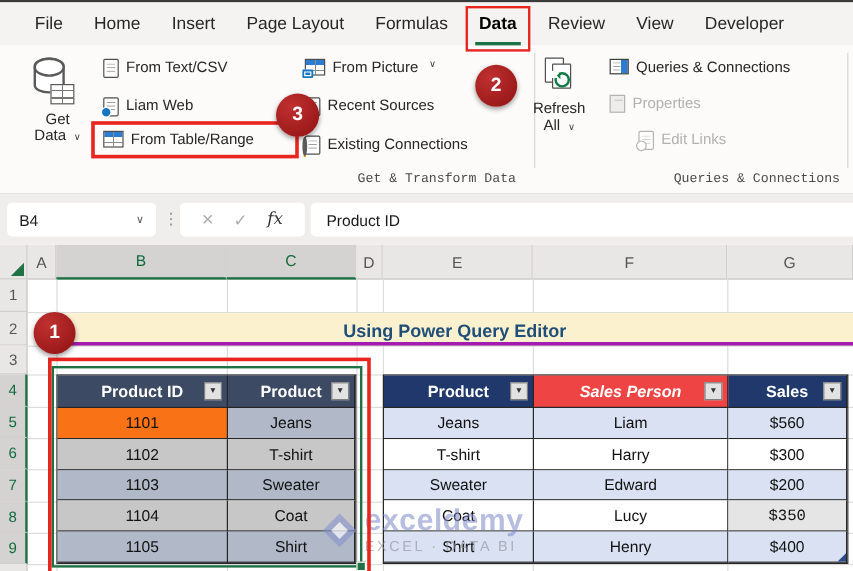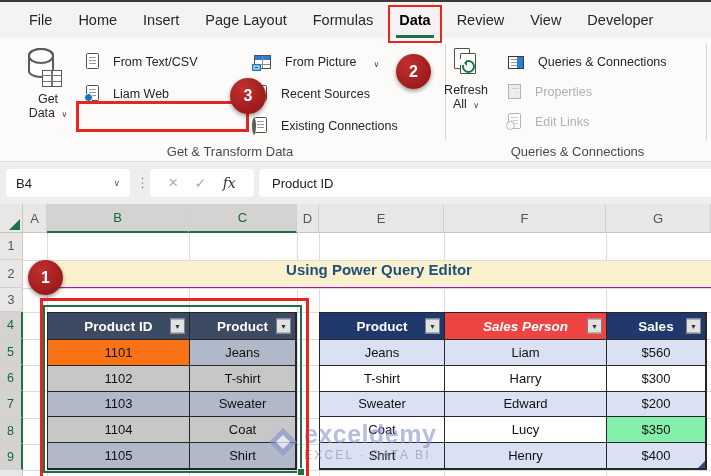--- a/index.html
+++ b/index.html
@@ -12,22 +12,22 @@
   .topstrip { left:0; top:0; width:711px; height:2px; background:#3a3a3a; }
   .menubar { left:0; top:2px; width:711px; height:36px; background:#F5F3F2; display:flex; align-items:center; padding-left:16px; }
   .tab { position:relative; padding:0 13px; font-size:14.5px; color:#262626; height:36px; display:flex; align-items:center; cursor:default; }
   .tab.active { font-weight:bold; color:#000; }
   .tab.active .redbox { position:absolute; left:2px; right:2px; top:3px; bottom:-5px; border:2.5px solid #E8251F; z-index:9; }
   .tab.active .greenline { position:absolute; left:50%; transform:translateX(-50%); bottom:0; width:38px; height:3.5px; background:#1E7145; }
 
   
   .ribbon { left:0; top:38px; width:711px; height:124px; background:#FCFBFA; border-bottom:1px solid #DEDCDA; }
   .rdivider { position:absolute; top:6px; width:1px; height:96px; background:#D8D6D4; }
-  .grouplabel { position:absolute; top:106px; font-size:13px; color:#4a4a4a; text-align:center; }
-  .ritem { position:absolute; display:flex; align-items:flex-end; gap:14px; height:20px; font-size:12.5px; color:#262626; white-space:nowrap; }
+  .grouplabel { position:absolute; top:106px; font-size:11px; color:#4a4a4a; text-align:right;font-family:Liberation Mono, monospace; }
+  .ritem { position:absolute; display:flex; align-items:flex-start; gap:6px; height:20px; font-size:12.5px; color:#262626; white-space:nowrap; }
   .ritem.disabled { color:#B3B1AF; }
   .chev { font-size:8px; color:#444; margin-left:3px; }
   .bigbtn { position:absolute; display:flex; flex-direction:column; align-items:center; font-size:12.5px; color:#262626; }
 
   
   .doc { position:relative; width:13px; height:16px; background:#fff; border:1.3px solid #4f4f4f; border-radius:1.5px; }
   .doc .lines { position:absolute; left:2px; right:2px; top:3px; height:8px;
     background:linear-gradient(#9a9a9a 1px, transparent 1px) 0 0/100% 3px; }
   .badge { position:absolute; width:9px; height:9px; border-radius:50%; left:-3px; bottom:-2px; }
   .badge.globe { background:#1676C0; box-shadow:inset 0 0 0 1px #1676C0; border:1px solid #fff; }
@@ -82,21 +82,21 @@
   .sheet { left:0; top:204px; width:711px; height:272px; background:#fff; }
   .cornercell { position:absolute; left:0; top:0; width:23px; height:29px; background:#E9E7E5; border-right:1px solid #C9C7C5; border-bottom:1px solid #C9C7C5; }
   .cornercell .tri { position:absolute; right:2px; bottom:2px; width:0; height:0; border-left:11px solid transparent; border-bottom:11px solid #217346; }
   .colh { position:absolute; top:0; height:29px; background:#E9E7E5; border-right:1px solid #D2D0CE; border-bottom:1px solid #C9C7C5; display:flex; align-items:center; justify-content:center; font-size:13px; color:#555; }
   .colh.sel { background:#D5D3D1; color:#0F6B3C; border-bottom:2.5px solid #1E7145; }
   .rowh { position:absolute; left:0; width:23px; background:#E9E7E5; border-right:1px solid #C9C7C5; border-bottom:1px solid #D2D0CE; display:flex; align-items:center; justify-content:center; font-size:12.5px; color:#555; }
   .rowh.sel { background:#D5D3D1; color:#0F6B3C; border-right:2.5px solid #1E7145; }
   .gl-v { position:absolute; top:29px; bottom:0; width:1px; background:#DCDCDC; }
   .gl-h { position:absolute; left:23px; right:0; height:1px; background:#DCDCDC; }
 
-  .titleband { position:absolute; left:47px; top:57px; width:664px; height:27px; background:#FCF1CF; border-bottom:1px solid #a21caf; display:flex; align-items:flex-start; justify-content:center; font-size:15px; font-weight:bold; color:#1F4E79; }
+  .titleband { position:absolute; left:47px; top:57px; width:664px; height:27px; background:#FCF1CF; border-bottom:3px solid #a21caf; display:flex; align-items:flex-end; justify-content:center; font-size:15px; font-weight:bold; color:#1F4E79; }
 
   .xtable { position:absolute; top:108px; height:158px; display:grid; border:1px solid #262626; z-index:5; }
   .xtable .cell { border-right:1px solid #262626; border-bottom:1px solid #262626; display:flex; align-items:center; justify-content:center; font-size:13px; color:#111; }
   .xtable .hcell { font-weight:bold; color:#fff; font-size:13.5px; position:relative; }
   .fbtn { position:absolute; right:4px; top:50%; transform:translateY(-50%); width:15px; height:15px; background:#E2E2E2; border:1px solid #808080; display:flex; align-items:center; justify-content:center; font-size:7px; color:#333; }
 
   .selbox { position:absolute; left:43px; top:101px; width:259px; height:168px; border:2.5px solid #1E7145; z-index:10; }
   .selbox .handle { position:absolute; right:-5px; bottom:-5px; width:8px; height:8px; background:#1E7145; border:1.5px solid #fff; }
   .rt-corner { position:absolute; right:0px; bottom:0px; width:0; height:0; border-left:7px solid transparent; border-bottom:7px solid #2F4C8A; }
 
@@ -164,20 +164,24 @@
         </span>
       <span>From Text/CSV</span>
     </div>
     <div class="ritem" style="left:86px; top:43px;">
       <span class="doc">
           <span class="lines"></span>
           <span class="badge globe"></span>
         </span>
       <span>Liam Web</span>
     </div>
+    <div class="ritem" style="left:86px; top:71px;">
+      <span class="tblico"></span>
+      <span>From Table/Range</span>
+    </div>
 
     <div class="annot-box" style="left:76px; top:63px; width:173px; height:31px;"></div>
 
     <div class="ritem" style="left:254px; top:11px;">
       <span class="tblico cam"></span>
       <span>From Picture</span>
       <span class="chev">∨</span>
     </div>
     <div class="ritem" style="left:254px; top:43px;">
       <span class="doc">
@@ -208,21 +212,21 @@
     </div>
 
     <div class="ritem" style="left:508px; top:11px;">
       <span class="winico"></span>
       <span>Queries &amp; Connections</span>
     </div>
     <div class="ritem disabled" style="left:508px; top:41px;">
       <span class="propico"></span>
       <span>Properties</span>
     </div>
-    <div class="ritem disabled" style="left:508px; top:71px;">
+    <div class="ritem disabled" style="left:532px; top:71px;">
       <span class="doc gray">
           <span class="lines"></span>
           <span class="badge chain"></span>
         </span>
       <span>Edit Links</span>
     </div>
 
     <div class="grouplabel" style="left:455px; width:245px;">Queries &amp; Connections</div>
     <div class="rdivider" style="left:706px;"></div>
   </div>
@@ -399,21 +403,21 @@
         </div>
       <div class="cell" style="background:#D9E1F2;">
           <span>$200</span>
         </div>
       <div class="cell" style="background:#fff;">
           <span>Coat</span>
         </div>
       <div class="cell" style="background:#fff;">
           <span>Lucy</span>
         </div>
-      <div class="cell" style="background:#86efac;">
+      <div class="cell" style="background:#e5e5e5;font-family:Liberation Mono, monospace;">
           <span>$350</span>
         </div>
       <div class="cell" style="background:#D9E1F2;">
           <span>Shirt</span>
         </div>
       <div class="cell" style="background:#D9E1F2;">
           <span>Henry</span>
         </div>
       <div class="cell" style="background:#D9E1F2; position:relative;">
         <span>$400</span>

